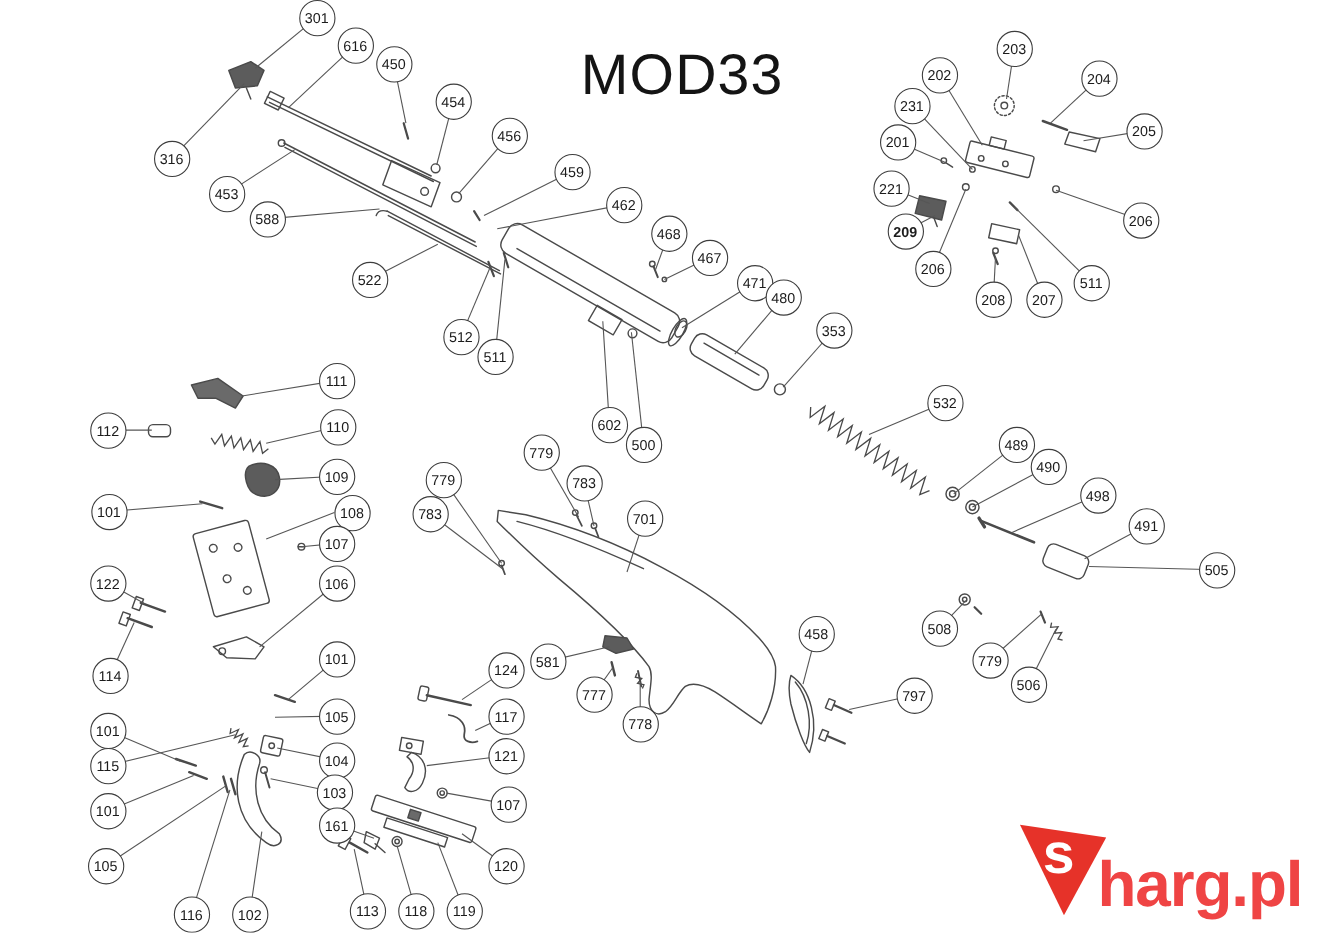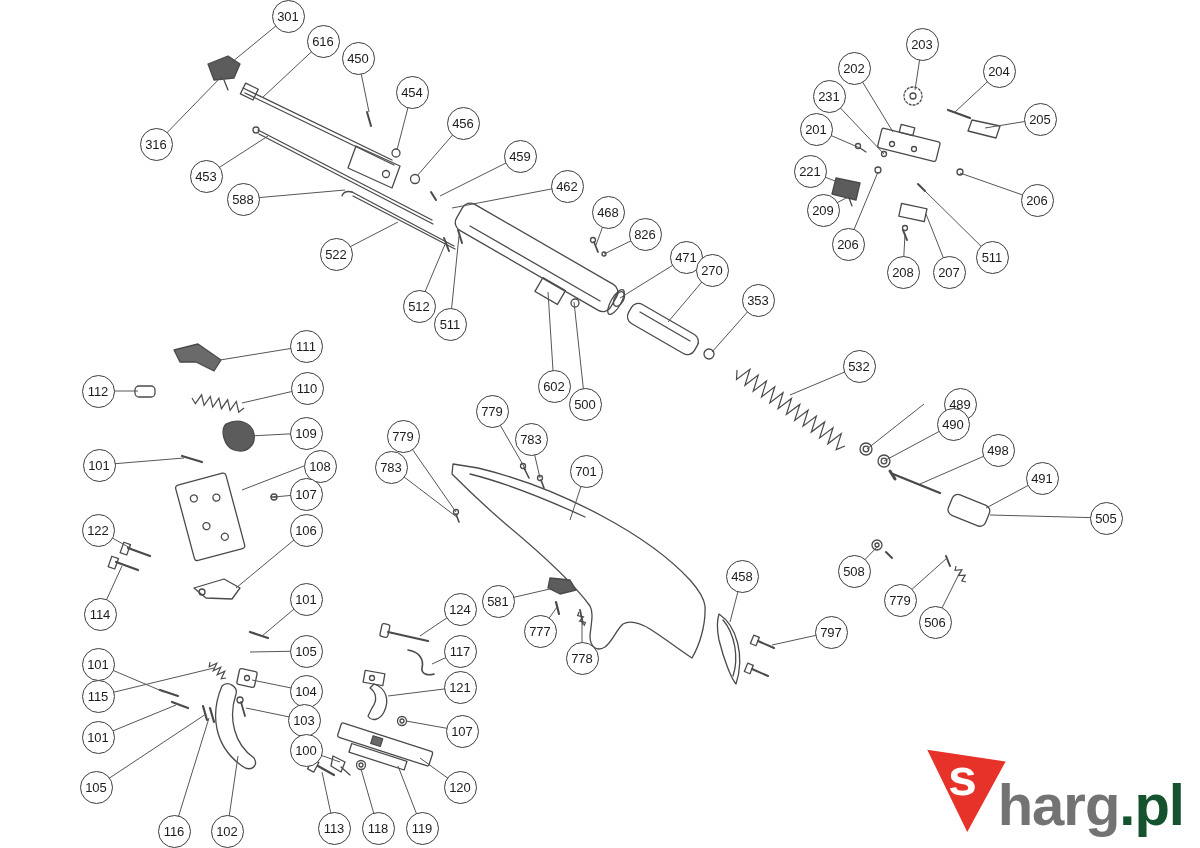--- a/index.html
+++ b/index.html
@@ -32,22 +32,22 @@
     width:80px; height:84px;
     background:#e63229;
     clip-path:polygon(2% 2%, 100% 16%, 52% 100%);
     position:relative;
   }
   .logo-s {
     position:absolute; left:46%; top:2px; transform:translateX(-50%);
     color:#ffffff; font-weight:bold; font-size:52px; line-height:1.05;
   }
   .logo-text { font-weight:bold; font-size:58px; line-height:0.95; letter-spacing:-1px; margin-left:-8px; }
-  .logo-dark { color:#737373; }
-  .logo-red { color:#14532d; }
+  .logo-dark { color:#ef4444; }
+  .logo-red { color:#ef4444; }
 </style>
 </head>
 <body>
 
 <div class="stage">
 
   <svg class="artwork" width="1200" height="848" viewBox="0 0 1200 848">
 
     <g class="art">
       <path d="M208,64 L228,56 L240,64 L234,78 L214,80 Z" fill="#5c5c5c"></path>
@@ -281,50 +281,51 @@
         <line x1="1042" y1="478" x2="986" y2="508"></line>
         <line x1="1106" y1="518" x2="990" y2="515"></line>
         <line x1="854" y1="571" x2="878" y2="546"></line>
         <line x1="900" y1="600" x2="947" y2="558"></line>
         <line x1="935" y1="622" x2="960" y2="572"></line>
         <line x1="742" y1="576" x2="730" y2="622"></line>
         <line x1="831" y1="632" x2="772" y2="645"></line>
       </g>
   </svg>
 
+  <h1 class="title">MOD33</h1>
 
   <div id="callout-layer">
       <div class="callout" style="left: 271.5px; top: -0.5px;">301</div>
       <div class="callout" style="left: 306.5px; top: 24.5px;">616</div>
       <div class="callout" style="left: 341.5px; top: 41.5px;">450</div>
       <div class="callout" style="left: 395.5px; top: 75.5px;">454</div>
       <div class="callout" style="left: 446.5px; top: 106.5px;">456</div>
       <div class="callout" style="left: 503.5px; top: 139.5px;">459</div>
       <div class="callout" style="left: 550.5px; top: 169.5px;">462</div>
       <div class="callout" style="left: 591.5px; top: 195.5px;">468</div>
-      <div class="callout" style="left: 628.5px; top: 217.5px;">826</div>
+      <div class="callout" style="left: 628.5px; top: 217.5px;">467</div>
       <div class="callout" style="left: 669.5px; top: 240.5px;">471</div>
-      <div class="callout" style="left: 695.5px; top: 253.5px;">270</div>
+      <div class="callout" style="left: 695.5px; top: 253.5px;">480</div>
       <div class="callout" style="left: 741.5px; top: 283.5px;">353</div>
       <div class="callout" style="left: 139.5px; top: 127.5px;">316</div>
       <div class="callout" style="left: 189.5px; top: 159.5px;">453</div>
       <div class="callout" style="left: 226.5px; top: 182.5px;">588</div>
       <div class="callout" style="left: 319.5px; top: 237.5px;">522</div>
       <div class="callout" style="left: 402.5px; top: 289.5px;">512</div>
       <div class="callout" style="left: 433.5px; top: 307.5px;">511</div>
       <div class="callout" style="left: 537.5px; top: 369.5px;">602</div>
       <div class="callout" style="left: 568.5px; top: 387.5px;">500</div>
       <div class="callout" style="left: 905.5px; top: 27.5px;">203</div>
       <div class="callout" style="left: 837.5px; top: 51.5px;">202</div>
       <div class="callout" style="left: 982.5px; top: 54.5px;">204</div>
       <div class="callout" style="left: 812.5px; top: 79.5px;">231</div>
       <div class="callout" style="left: 799.5px; top: 112.5px;">201</div>
       <div class="callout" style="left: 1023.5px; top: 102.5px;">205</div>
       <div class="callout" style="left: 793.5px; top: 154.5px;">221</div>
-      <div class="callout" style="left: 806.5px; top: 193.5px;">209</div>
+      <div class="callout" style="left: 806.5px; top: 193.5px; font-weight: bold;">209</div>
       <div class="callout" style="left: 1020.5px; top: 183.5px;">206</div>
       <div class="callout" style="left: 831.5px; top: 227.5px;">206</div>
       <div class="callout" style="left: 975.5px; top: 240.5px;">511</div>
       <div class="callout" style="left: 886.5px; top: 255.5px;">208</div>
       <div class="callout" style="left: 932.5px; top: 255.5px;">207</div>
       <div class="callout" style="left: 289.5px; top: 329.5px;">111</div>
       <div class="callout" style="left: 81.5px; top: 374.5px;">112</div>
       <div class="callout" style="left: 290.5px; top: 371.5px;">110</div>
       <div class="callout" style="left: 289.5px; top: 416.5px;">109</div>
       <div class="callout" style="left: 82.5px; top: 448.5px;">101</div>
@@ -334,41 +335,41 @@
       <div class="callout" style="left: 289.5px; top: 513.5px;">106</div>
       <div class="callout" style="left: 83.5px; top: 597.5px;">114</div>
       <div class="callout" style="left: 289.5px; top: 582.5px;">101</div>
       <div class="callout" style="left: 289.5px; top: 634.5px;">105</div>
       <div class="callout" style="left: 81.5px; top: 647.5px;">101</div>
       <div class="callout" style="left: 81.5px; top: 679.5px;">115</div>
       <div class="callout" style="left: 289.5px; top: 674.5px;">104</div>
       <div class="callout" style="left: 81.5px; top: 720.5px;">101</div>
       <div class="callout" style="left: 287.5px; top: 703.5px;">103</div>
       <div class="callout" style="left: 79.5px; top: 770.5px;">105</div>
-      <div class="callout" style="left: 289.5px; top: 733.5px;">100</div>
+      <div class="callout" style="left: 289.5px; top: 733.5px;">161</div>
       <div class="callout" style="left: 157.5px; top: 814.5px;">116</div>
       <div class="callout" style="left: 210.5px; top: 814.5px;">102</div>
       <div class="callout" style="left: 386.5px; top: 419.5px;">779</div>
       <div class="callout" style="left: 374.5px; top: 450.5px;">783</div>
       <div class="callout" style="left: 475.5px; top: 394.5px;">779</div>
       <div class="callout" style="left: 514.5px; top: 422.5px;">783</div>
       <div class="callout" style="left: 569.5px; top: 454.5px;">701</div>
       <div class="callout" style="left: 443.5px; top: 592.5px;">124</div>
       <div class="callout" style="left: 443.5px; top: 634.5px;">117</div>
       <div class="callout" style="left: 443.5px; top: 670.5px;">121</div>
       <div class="callout" style="left: 445.5px; top: 714.5px;">107</div>
       <div class="callout" style="left: 443.5px; top: 770.5px;">120</div>
       <div class="callout" style="left: 317.5px; top: 811.5px;">113</div>
       <div class="callout" style="left: 361.5px; top: 811.5px;">118</div>
       <div class="callout" style="left: 405.5px; top: 811.5px;">119</div>
       <div class="callout" style="left: 481.5px; top: 584.5px;">581</div>
       <div class="callout" style="left: 523.5px; top: 614.5px;">777</div>
       <div class="callout" style="left: 565.5px; top: 641.5px;">778</div>
       <div class="callout" style="left: 842.5px; top: 349.5px;">532</div>
-      <div class="callout" style="left: 907.5px; top: 387.5px; margin-left: 36px;">489</div>
+      <div class="callout" style="left: 907.5px; top: 387.5px;">489</div>
       <div class="callout" style="left: 936.5px; top: 407.5px;">490</div>
       <div class="callout" style="left: 981.5px; top: 433.5px;">498</div>
       <div class="callout" style="left: 1025.5px; top: 461.5px;">491</div>
       <div class="callout" style="left: 1089.5px; top: 501.5px;">505</div>
       <div class="callout" style="left: 837.5px; top: 554.5px;">508</div>
       <div class="callout" style="left: 883.5px; top: 583.5px;">779</div>
       <div class="callout" style="left: 918.5px; top: 605.5px;">506</div>
       <div class="callout" style="left: 725.5px; top: 559.5px;">458</div>
       <div class="callout" style="left: 814.5px; top: 615.5px;">797</div>
     </div>

